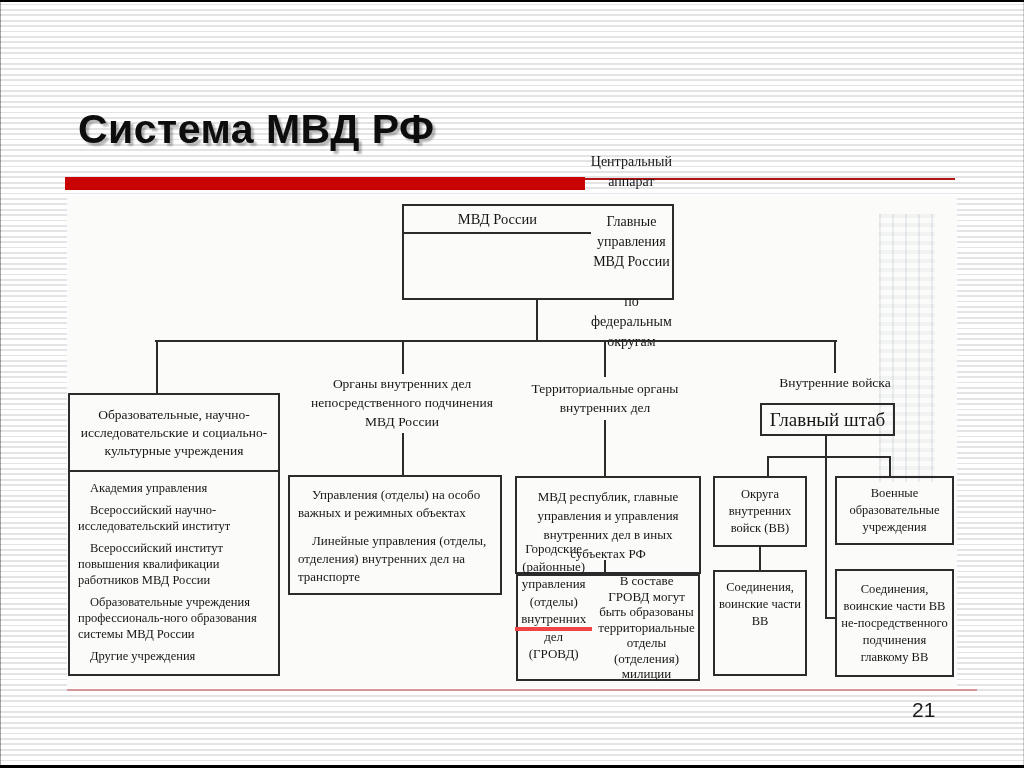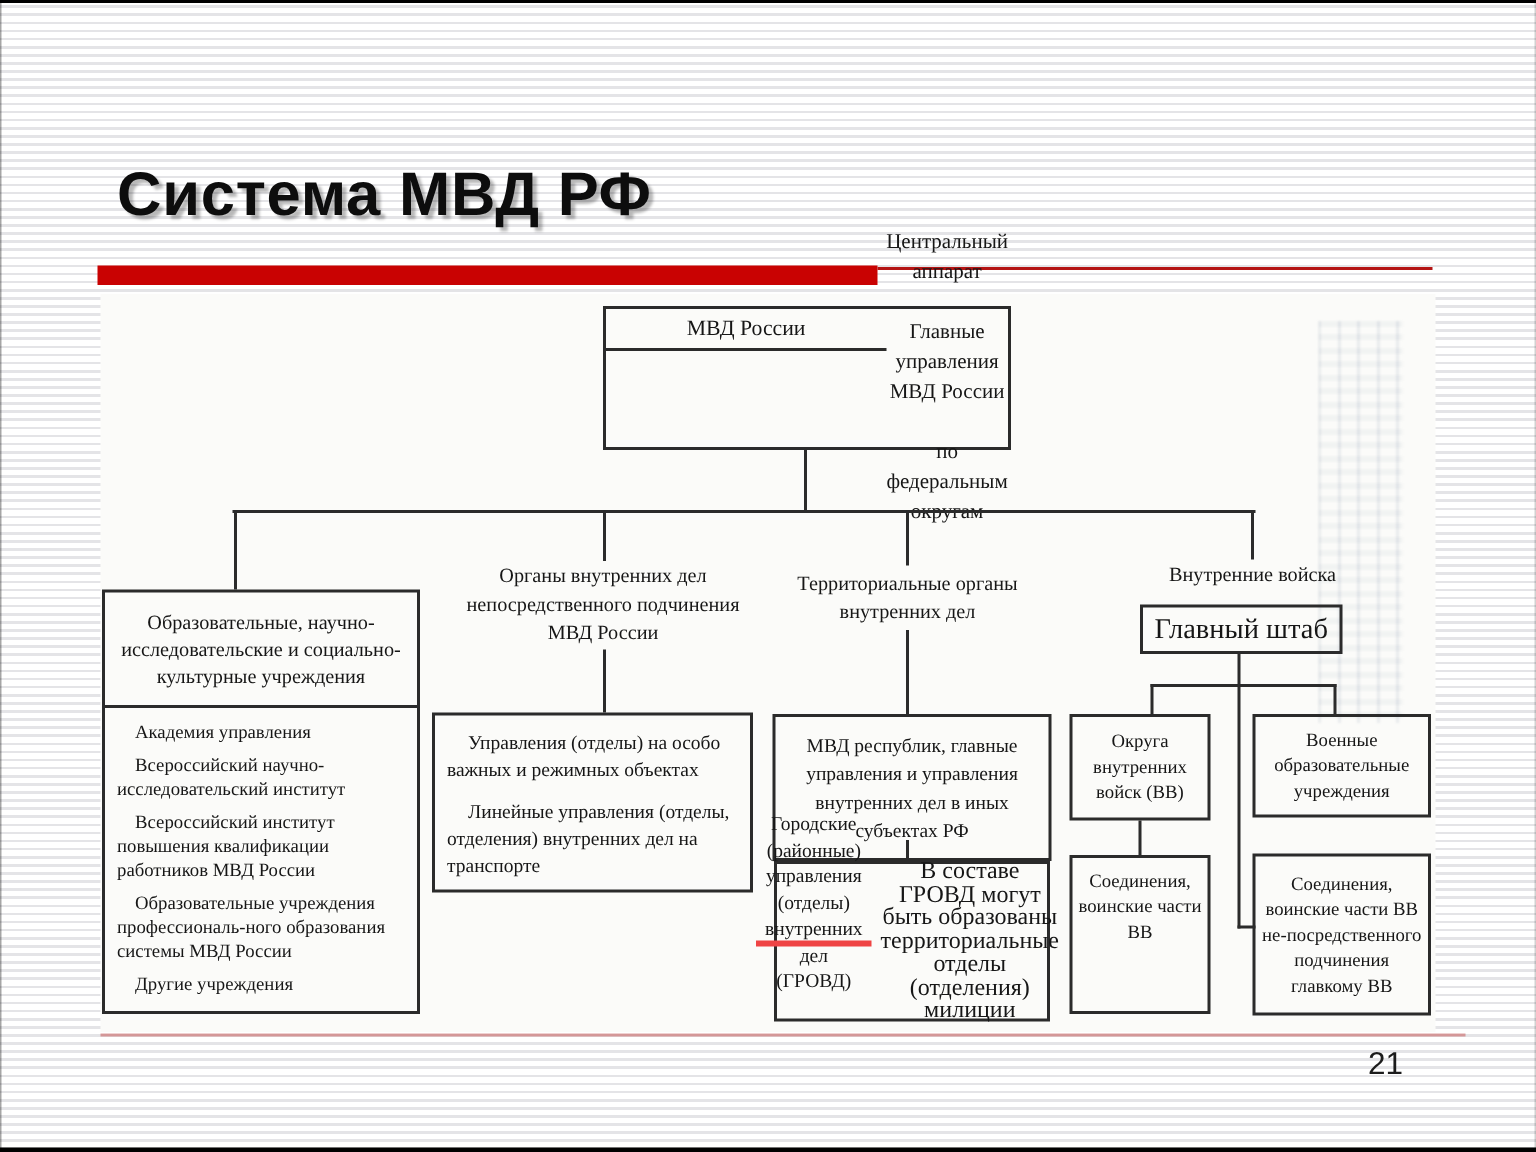--- a/index.html
+++ b/index.html
@@ -75,21 +75,21 @@
   
   .direct-header{left:235px;top:178px;width:200px;font-size:13.5px;line-height:19px;}
   .direct-box{left:221px;top:279px;width:214px;height:120px;display:block;text-align:left;padding:9px 8px;font-size:13px;line-height:18px;}
   .direct-box p{margin:0 0 10px 0;text-indent:14px;}
 
   
   .terr-header{left:438px;top:183px;width:200px;font-size:13.5px;line-height:19px;}
   .terr-box1{left:448px;top:280px;width:186px;height:98px;font-size:13px;line-height:19px;padding:0 8px;}
   .terr-box2{left:449px;top:378px;width:184px;height:107px;}
   .grovd{height:55px;border-bottom:4px solid #ef4444;font-size:13px;line-height:17.5px;padding:0 6px;}
-  .grovd-note{flex:1;font-size:16px;line-height:15.5px;padding:1px 6px;}
+  .grovd-note{flex:1;font-size:13px;line-height:15.5px;padding:1px 6px;}
 
   
   .troops-header{left:688px;top:179px;width:160px;font-size:13.5px;}
   .staff-box{left:693px;top:207px;width:135px;height:33px;font-size:19px;}
   .districts-box{left:646px;top:280px;width:94px;height:71px;font-size:12.5px;line-height:17px;padding:0 3px;}
   .miledu-box{left:768px;top:280px;width:119px;height:69px;font-size:12.5px;line-height:17px;padding:0 3px;}
   .units-box{left:646px;top:374px;width:94px;height:106px;font-size:12.5px;line-height:17px;align-items:flex-start;padding:7px 3px 0 3px;}
   .direct-units-box{left:768px;top:373px;width:119px;height:108px;font-size:12.5px;line-height:17px;padding:0 4px;}
 </style>
 </head>

